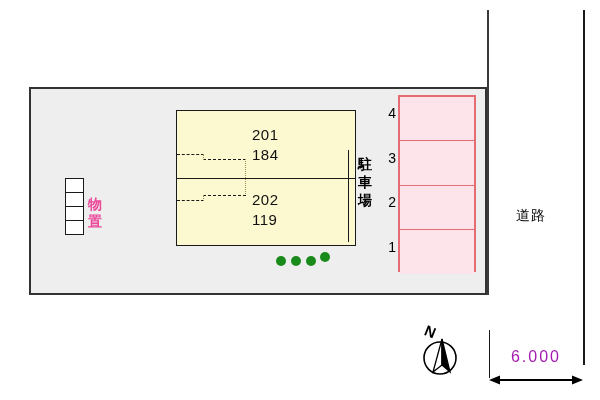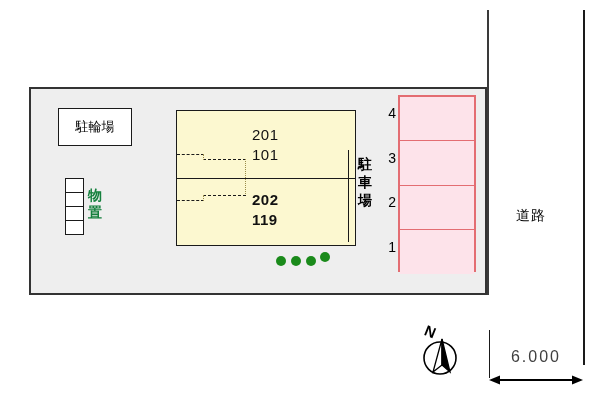--- a/index.html
+++ b/index.html
@@ -52,25 +52,25 @@
   }
   .shed-cell {
     width: 19px; height: 15px;
     background: #ffffff;
     border: 1px solid #1a1a1a;
     box-sizing: border-box;
     margin-top: -1px;
   }
   .shed-cell:first-child { margin-top: 0; }
   #storage-label {
-    left: 88px; top: 187px;
+    left: 88px; top: 196px;
     width: 20px;
     font-size: 14px;
     line-height: 17px;
-    color: #15803d;
+    color: #ec4899;
     font-weight: 600;
   }
 
   
   #building {
     left: 176px; top: 110px;
     width: 180px; height: 136px;
     background: #fcf8d0;
     border: 1.5px solid #1a1a1a;
     box-sizing: border-box;
@@ -82,21 +82,21 @@
   }
   .unit-label {
     font-size: 15px;
     color: #111111;
     letter-spacing: 0.5px;
     text-align: left;
   }
   #unit-upper { left: 252px; top: 125px; }
   #unit-upper div { line-height: 20px; }
   #unit-lower { left: 252px; top: 190px; }
-  #unit-lower div { line-height: 20px; font-weight: bold; }
+  #unit-lower div { line-height: 20px; }
 
   
   .dash-h {
     border-top: 1.5px dashed #1a1a1a;
     height: 0;
   }
   .dash-v {
     border-left: 1.5px dotted #9a8d4a;
     width: 0;
   }
@@ -173,43 +173,40 @@
     color: #000000;
     transform: rotate(22deg);
   }
 
   
   #dim-value {
     left: 489px; top: 348px;
     width: 94px;
     text-align: center;
     font-size: 16px;
-    color: #404040;
+    color: #a21caf;
     letter-spacing: 2px;
   }
   #dim-line {
     left: 489px; top: 372px;
     width: 94px; height: 12px;
   }
   #dim-tick-left {
     left: 489px; top: 330px;
     width: 0; height: 48px;
     border-left: 1.5px solid #1a1a1a;
   }
 </style>
 </head>
 <body>
 
 <div id="canvas">
 
   <div class="abs" id="site-boundary"></div>
 
-  <div class="abs" id="bicycle-parking">
-    <span class="jp">駐輪場</span>
-  </div>
 
   <div class="abs" id="storage-group">
     <div class="shed-cell"></div>
     <div class="shed-cell"></div>
     <div class="shed-cell"></div>
     <div class="shed-cell"></div>
   </div>
   <div class="abs" id="storage-label">物置</div>
 
   <div class="abs" id="building"></div>
@@ -220,21 +217,21 @@
   <div class="abs dash-v" style="left:203px; top:154px; height:6px;"></div>
 
   <div class="abs dash-v" style="left:245px; top:159px; height:37px;"></div>
 
   <div class="abs dash-h" style="left:203px; top:195px; width:43px;"></div>
   <div class="abs dash-h" style="left:177px; top:200px; width:27px;"></div>
   <div class="abs dash-v" style="left:203px; top:195px; height:6px;"></div>
 
   <div class="abs unit-label" id="unit-upper">
     <div>201</div>
-    <div>101</div>
+    <div>184</div>
   </div>
   <div class="abs unit-label" id="unit-lower">
     <div>202</div>
     <div>119</div>
   </div>
 
   <div class="abs shrub" style="left:276px; top:256px;"></div>
   <div class="abs shrub" style="left:291px; top:256px;"></div>
   <div class="abs shrub" style="left:306px; top:256px;"></div>
   <div class="abs shrub" style="left:320px; top:252px;"></div>

